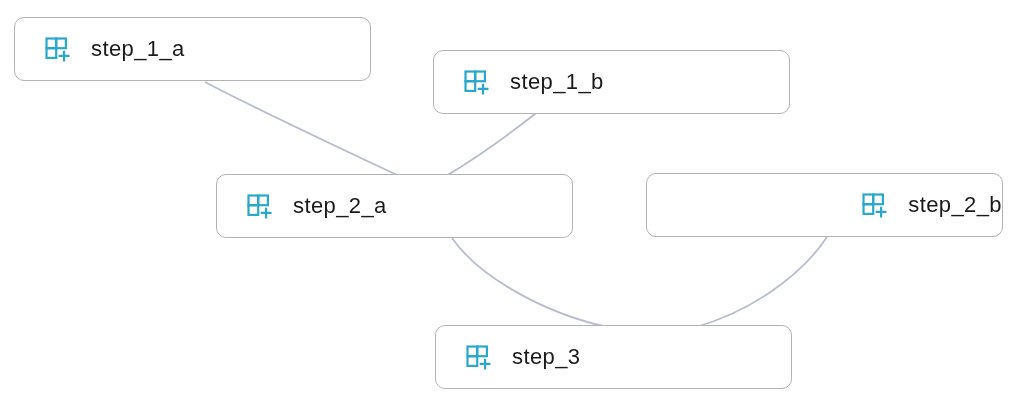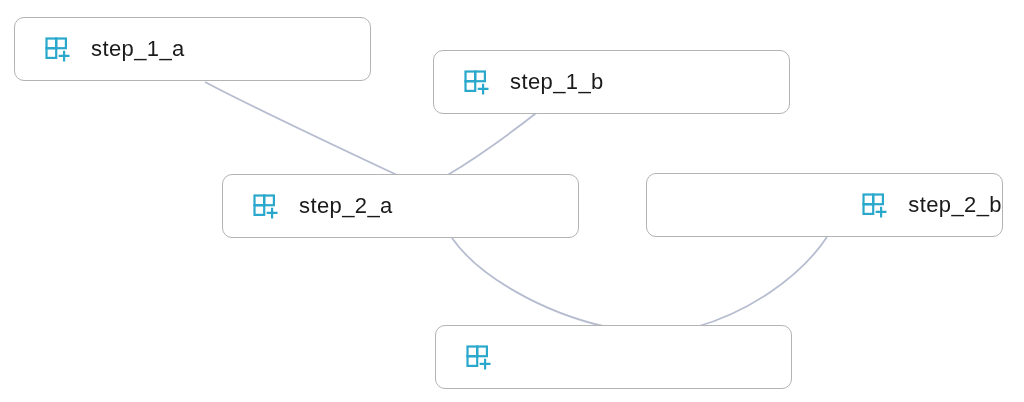--- a/index.html
+++ b/index.html
@@ -47,21 +47,21 @@
     stroke-width: 1.7;
   }
   .node .label {
     font-size: 22px;
     color: #1a1a1a;
     letter-spacing: 0.4px;
     white-space: nowrap;
   }
   #node-step-1-a { left: 14px;  top: 17px;  }
   #node-step-1-b { left: 433px; top: 18px; margin-top: 32px;  }
-  #node-step-2-a { left: 222px; top: 174px; }
+  #node-step-2-a { left: 216px; top: 174px; }
   #node-step-2-b { left: 646px; top: 173px; justify-content: flex-end; }
   #node-step-3   { left: 435px; top: 325px; }
 </style>
 </head>
 <body>
 
 <div class="canvas">
 
   <svg class="edges-layer" width="1024" height="402" viewBox="0 0 1024 402" xmlns="http://www.w3.org/2000/svg">
     <path d="M205,82 C252,107 348,152 399,176"></path>
@@ -120,15 +120,16 @@
 
   <div class="node" id="node-step-3">
     <span class="icon">
       <svg viewBox="0 0 24 24" width="31" height="31">
         <rect x="3.5" y="3.5" width="7.5" height="7.5"></rect>
         <rect x="11" y="3.5" width="7.5" height="7.5"></rect>
         <rect x="3.5" y="11" width="7.5" height="7.5"></rect>
         <path d="M12.9 17 H21.3 M17.1 12.9 V21.3"></path>
       </svg>
     </span>
+    <span class="label">step_3</span>
   </div>
 
 </div>
 
 </body></html>

